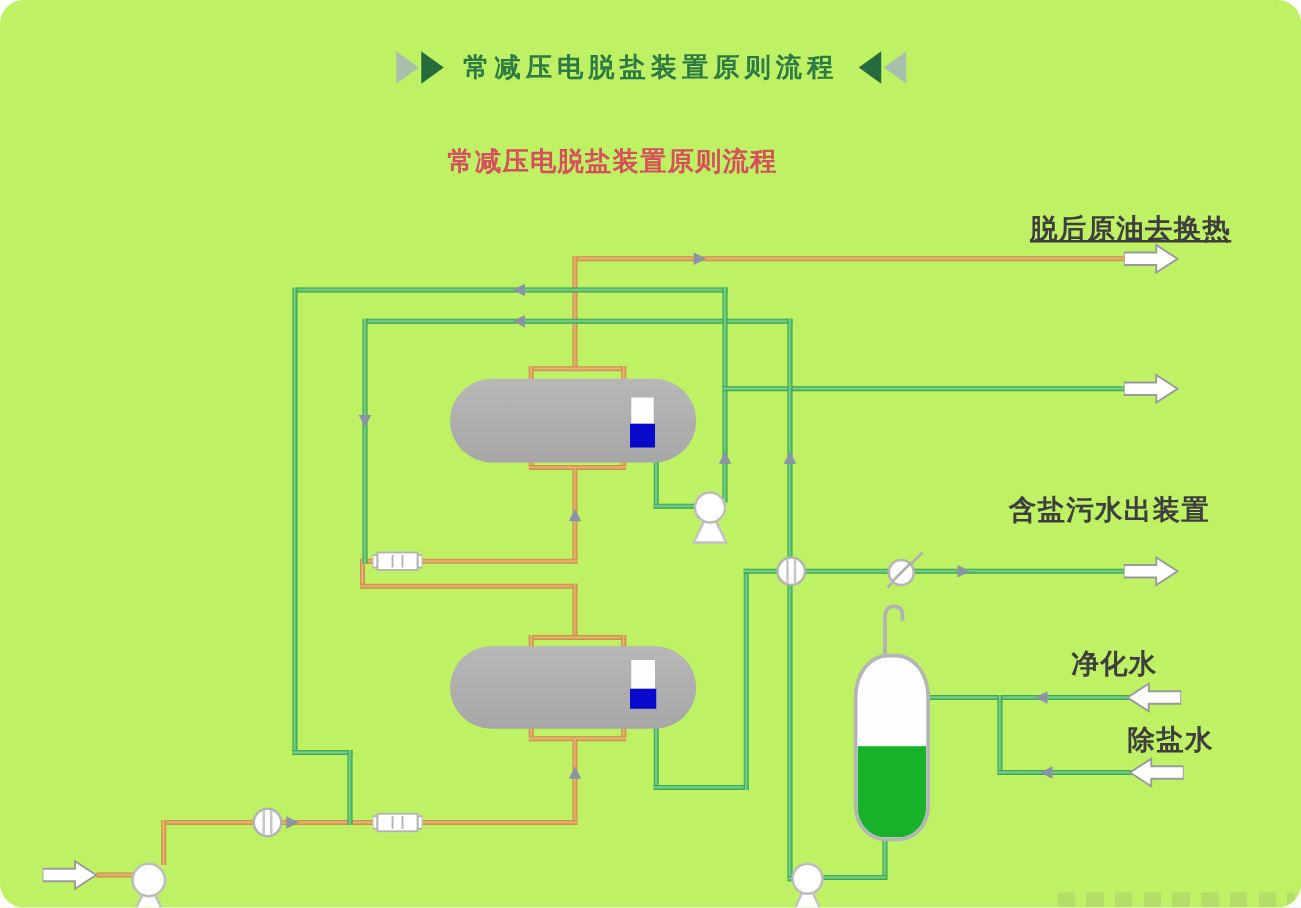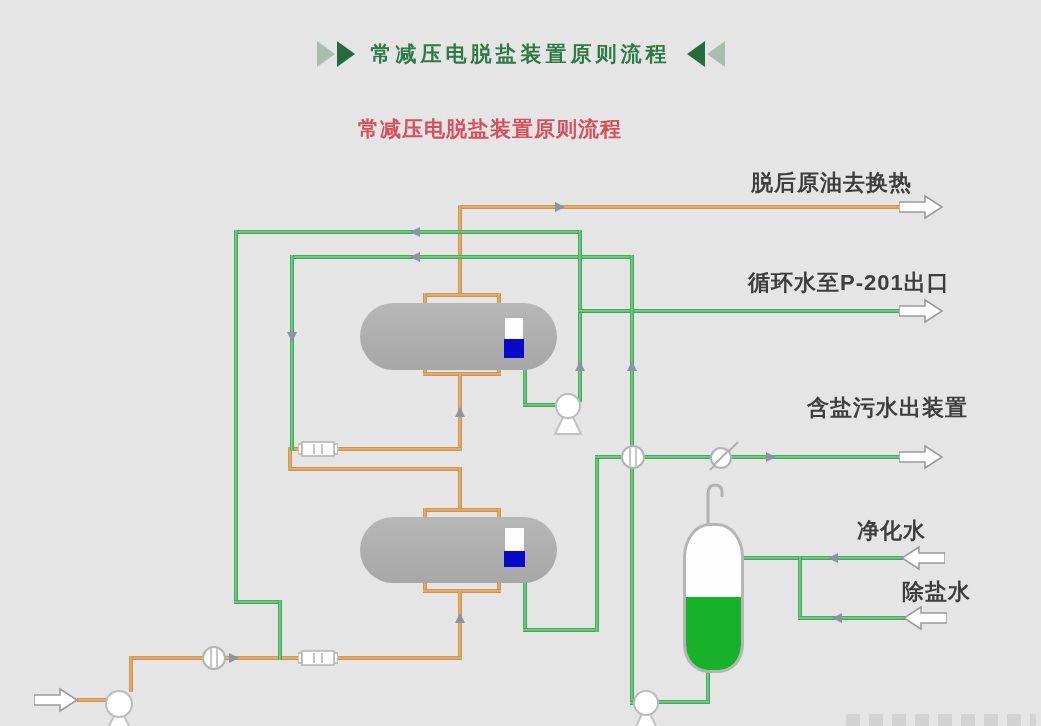--- a/index.html
+++ b/index.html
@@ -1,16 +1,16 @@
 <!DOCTYPE html>
 <html><head>
 <meta charset="utf-8">
 <style>
   html,body{margin:0;padding:0;background:#fff;font-family:"Liberation Sans",sans-serif;}
-  #stage{position:relative;width:1041px;height:726px;background:#e5e5e5;overflow:hidden;}
+  #stage{position:relative;width:1041px;height:726px;background:#bef264;overflow:hidden;border-radius:19px;}
   .abs{position:absolute;}
   
   .ph{position:absolute;height:4px;}
   .pv{position:absolute;width:4px;}
   .ph.o{background:linear-gradient(180deg,#c8893f,#e9b57b 45%,#c8893f);}
   .pv.o{background:linear-gradient(90deg,#c8893f,#e9b57b 45%,#c8893f);}
   .ph.g{background:linear-gradient(180deg,#2f9e47,#7fd490 45%,#2f9e47);}
   .pv.g{background:linear-gradient(90deg,#2f9e47,#7fd490 45%,#2f9e47);}
   
   .tick{position:absolute;width:0;height:0;}
@@ -221,21 +221,20 @@
   <div class="tick td" style="left:287px;top:332px;"></div>
   <div class="tick tu" style="left:575px;top:361px;"></div>
   <div class="tick tu" style="left:627px;top:361px;"></div>
   <div class="tick tu" style="left:455px;top:407px;"></div>
   <div class="tick tu" style="left:455px;top:613px;"></div>
   <div class="tick tr" style="left:229px;top:653px;"></div>
   <div class="tick tr" style="left:766px;top:452px;"></div>
   <div class="tick tl" style="left:828px;top:553px;"></div>
   <div class="tick tl" style="left:832px;top:613px;"></div>
 
-  <div class="lbl rt" style="left:751px;top:168px;width:160px;">脱后原油去换热</div>
-  <div class="lbl rt" style="left:748px;top:268px;width:200px;">循环水至P-201出口</div>
+  <div class="lbl rt" style="left:824px;top:168px;width:160px;text-decoration:underline;">脱后原油去换热</div>
   <div class="lbl rt" style="left:800px;top:393px;width:168px;">含盐污水出装置</div>
   <div class="lbl rt" style="left:852px;top:516px;width:74px;">净化水</div>
   <div class="lbl rt" style="left:897px;top:577px;width:74px;">除盐水</div>
 
   <div class="watermark"></div>
 
 </div>
 
 </body></html>

